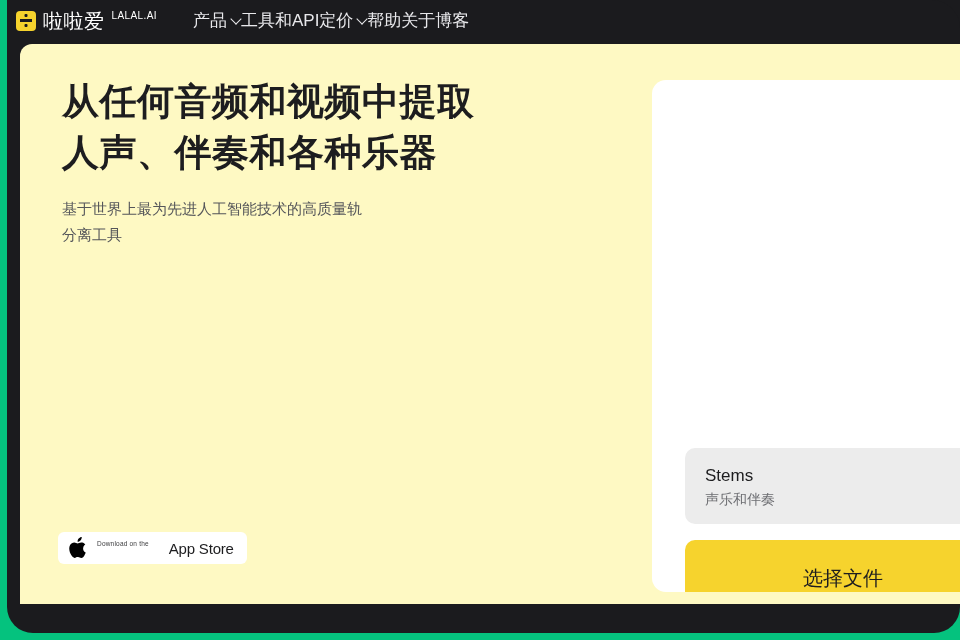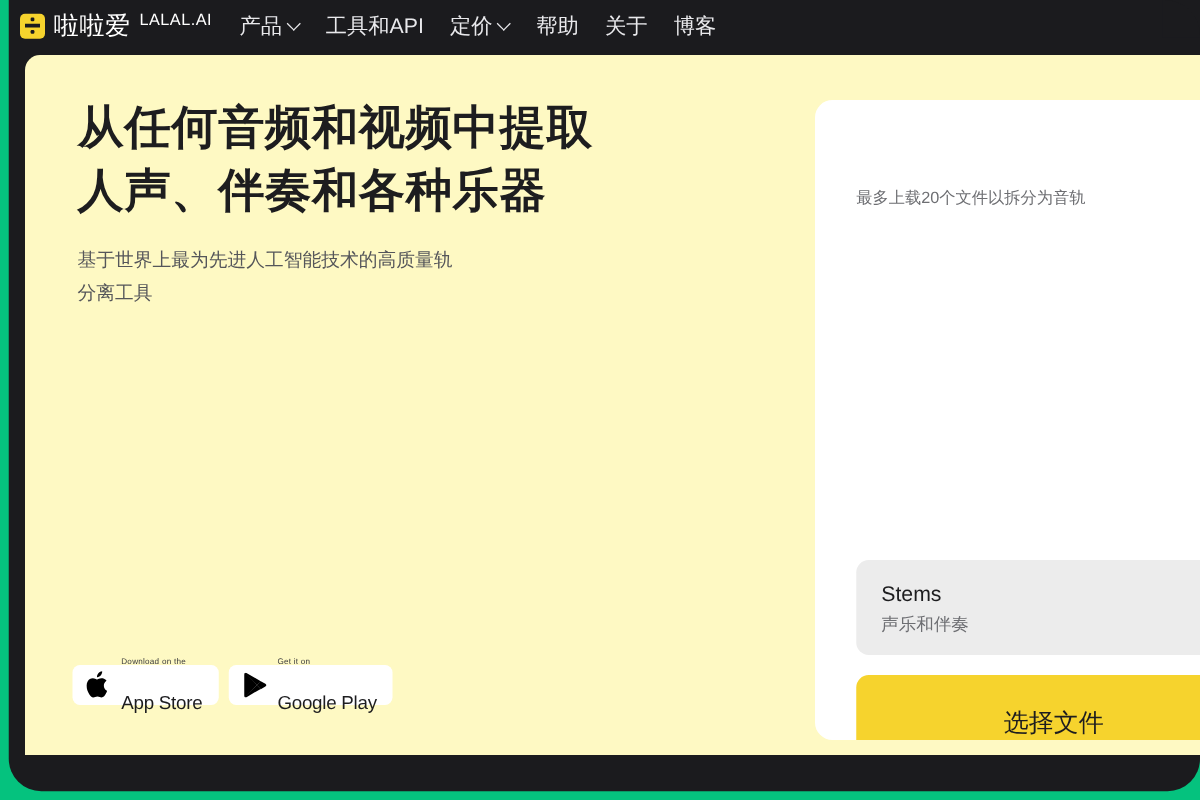--- a/index.html
+++ b/index.html
@@ -27,42 +27,42 @@
   }
 
   
   #navbar {
     position: absolute;
     left: 7px; top: 0; width: 953px; height: 41px;
     display: flex; align-items: center;
     padding-left: 9px;
     z-index: 4;
   }
-  .brand { display: flex; align-items: flex-start; gap: 7px; margin-right: 22px; }
+  .brand { display: flex; align-items: flex-start; gap: 7px; margin-right: 36px; }
   .logo-mark {
     width: 20px; height: 20px; margin-top: 3px;
     background: #f6d32d; border-radius: 4px;
     position: relative; flex: none;
   }
   .logo-mark i, .logo-mark b {
     position: absolute; left: 50%; transform: translateX(-50%);
     background: #1b1b1e; display: block;
   }
   .logo-mark .d1 { width: 3px; height: 3px; top: 3.5px; border-radius: 1px; }
   .logo-mark .bar { width: 12px; height: 2.5px; top: 8.8px; }
   .logo-mark .d2 { width: 3px; height: 3px; top: 13.5px; border-radius: 1px; }
   .brand-name {
     color: #ffffff; font-size: 20px; line-height: 26px;
     letter-spacing: .5px; white-space: nowrap;
   }
   .brand-sup {
-    color: #ffffff; font-size: 13px; line-height: 10px;
+    color: #ffffff; font-size: 10px; line-height: 10px;
     letter-spacing: .4px; margin-top: 3px; white-space: nowrap;
   }
-  .nav-items { display: flex; align-items: flex-end; gap: 21px; }
+  .nav-items { display: flex; align-items: flex-end; }
   .nav-item {
     color: #e9e9ec; font-size: 17px; line-height: 22px;
     display: flex; align-items: center; gap: 5px;
     white-space: nowrap; cursor: pointer;
   }
   .chev { display: inline-block; width: 9px; height: 9px; position: relative; top: -2px; }
   .chev::before {
     content: ""; position: absolute; left: 0; top: 1px;
     width: 7px; height: 7px;
     border-right: 1.6px solid #e9e9ec; border-bottom: 1.6px solid #e9e9ec;
@@ -94,21 +94,21 @@
   
   #badges {
     position: absolute; left: 38px; top: 488px;
     display: flex; gap: 8px;
   }
   .badge {
     background: #ffffff; border-radius: 6px;
     height: 32px; display: flex; align-items: center;
     padding: 0 13px 0 11px; gap: 8px;
   }
-  .badge-txt { display: flex; flex-direction: column; justify-content: center; gap: 20px; }
+  .badge-txt { display: flex; flex-direction: row; justify-content: center; gap: 20px; }
   .badge-top {
     font-size: 6.5px; line-height: 8px; color: #3b3b3d; letter-spacing: .2px;
     white-space: nowrap;
   }
   .badge-main {
     font-size: 15px; line-height: 17px; color: #1d1d1f;
     letter-spacing: -.2px; white-space: nowrap;
   }
   .ic { flex: none; display: block; }
 
@@ -206,40 +206,27 @@
     <div class="badge">
       <svg class="ic" width="20" height="24" viewBox="0 0 20 24">
         <path fill="#000" d="M14.1 12.5c0-2.6 2.1-3.8 2.2-3.9-1.2-1.8-3.1-2-3.8-2-1.6-.2-3.1.9-3.9.9-.8 0-2-.9-3.3-.9-1.7 0-3.3 1-4.2 2.5-1.8 3.1-.5 7.7 1.3 10.2.9 1.2 1.9 2.6 3.2 2.6 1.3-.1 1.8-.8 3.4-.8 1.5 0 2 .8 3.3.8 1.4 0 2.3-1.2 3.1-2.5.9-1.4 1.3-2.8 1.3-2.9 0 0-2.6-1-2.6-4zM11.7 4.2c.7-.9 1.2-2.1 1-3.3-1 0-2.3.7-3 1.6-.7.8-1.2 2-1.1 3.2 1.1.1 2.4-.6 3.1-1.5z"></path>
       </svg>
       <span class="badge-txt">
         <span class="badge-top">Download on the</span>
         <span class="badge-main">App Store</span>
       </span>
     </div>
 
-    <div class="badge">
-      <svg class="ic" width="20" height="22" viewBox="0 0 20 22">
-        <path fill="#000" d="M2 1.2C1.6 1.5 1.4 2 1.4 2.7v16.6c0 .7.2 1.2.6 1.5l.1.1L11.4 11v-.2L2.1 1.2H2z"></path>
-        <path fill="#000" d="M14.5 14.2l-3.1-3.1v-.2l3.1-3.1.1.1 3.7 2.1c1 .6 1 1.6 0 2.2l-3.7 2.1-.1-.1z"></path>
-        <path fill="#000" d="M14.6 14.1L11.4 11 2 20.4c.3.4.9.4 1.5.1l11.1-6.4"></path>
-        <path fill="#000" d="M14.6 7.9L3.5 1.6C2.9 1.2 2.3 1.3 2 1.7l9.4 9.3 3.2-3.1z"></path>
-      </svg>
-      <span class="badge-txt">
-        <span class="badge-top">Get it on</span>
-        <span class="badge-main">Google Play</span>
-      </span>
-    </div>
 
 
 
   </div>
 
 
   <div id="card">
-    <div id="card-sub">最多上载20个文件以拆分为音轨</div>
 
     <div id="stems">
       <div id="stems-title">Stems</div>
       <div id="stems-sub">声乐和伴奏</div>
     </div>
 
     <button id="choose-btn">选择文件</button>
   </div>
 
 </div>

